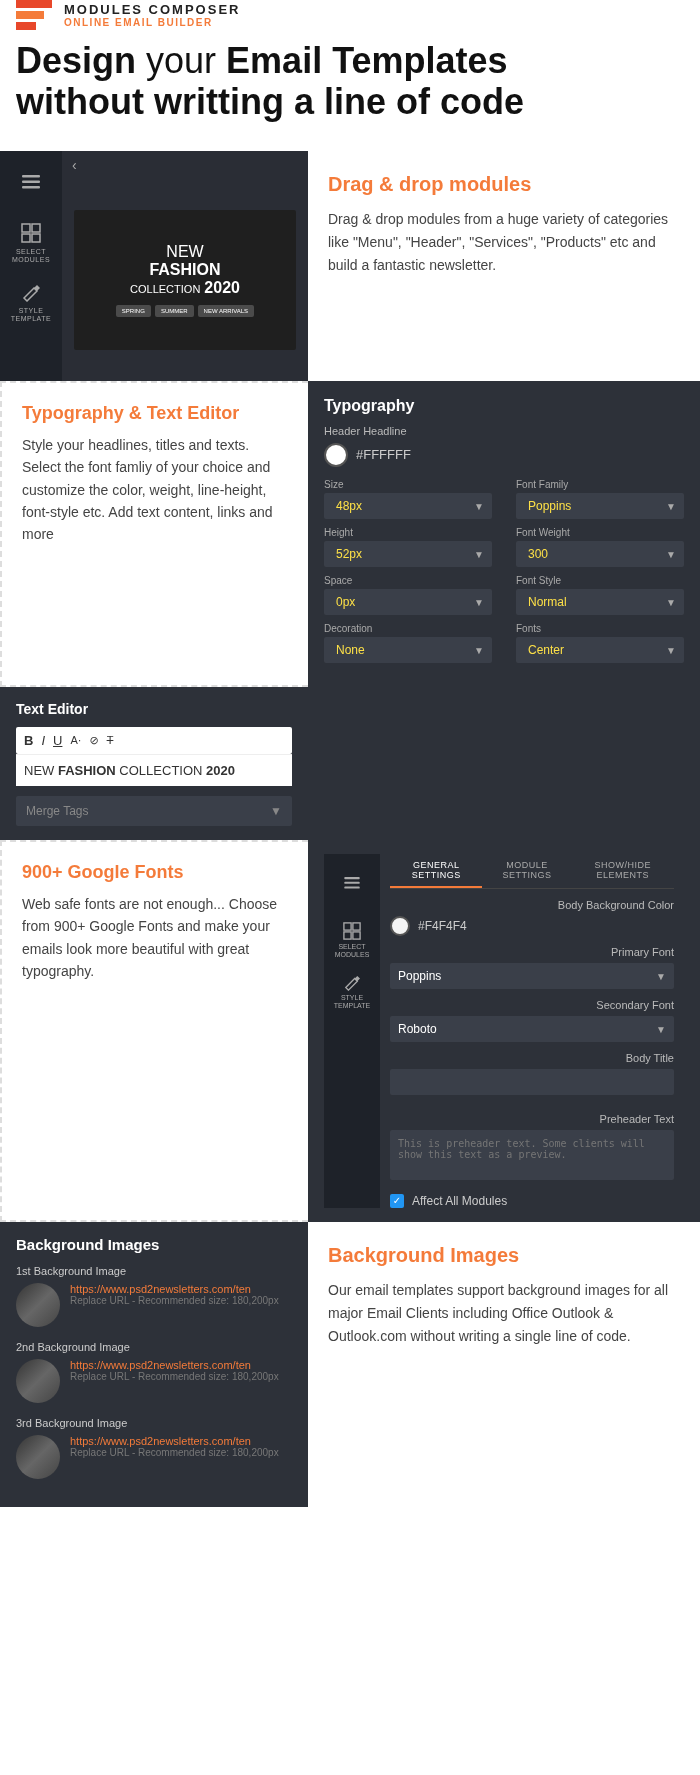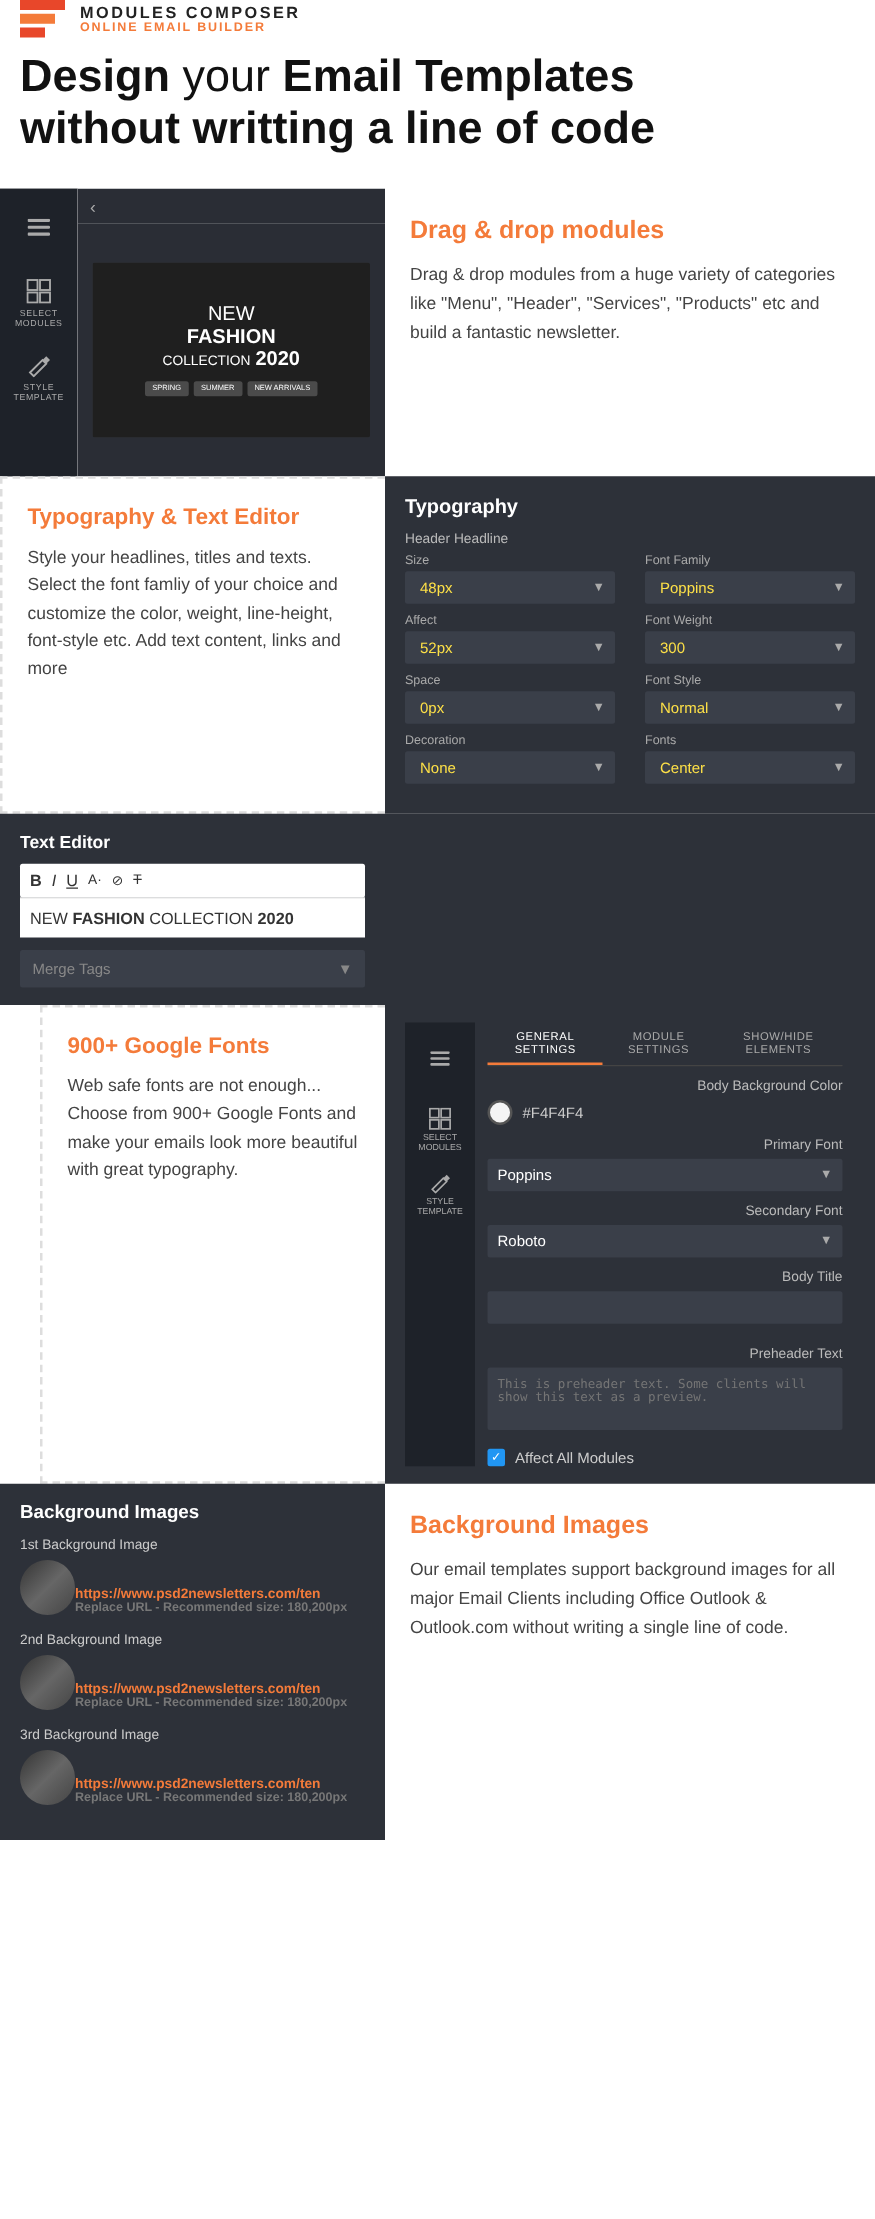--- a/index.html
+++ b/index.html
@@ -409,22 +409,22 @@
     .bg-image-item {
       margin-bottom: 14px;
     }
     .bg-image-label {
       color: #ccc;
       font-size: 11px;
       margin-bottom: 6px;
     }
     .bg-image-row {
       display: flex;
-      align-items: flex-end;
-      font-weight: bold;
+      align-items: flex-start;
+      gap: 10px;
     }
     .bg-thumb {
       width: 44px;
       height: 44px;
       border-radius: 50%;
       background: #555;
       overflow: hidden;
       flex-shrink: 0;
       display: flex;
       align-items: center;
@@ -585,20 +585,24 @@
   <div class="left-col">
     <div class="left-dashed" style="height:100%;border-right:none;">
       <div class="feature-title">Typography &amp; Text Editor</div>
       <div class="feature-text">Style your headlines, titles and texts. Select the font famliy of your choice and customize the color, weight, line-height, font-style etc. Add text content, links and more</div>
     </div>
   </div>
 
   <div class="typography-panel">
     <div class="typo-section-title">Typography</div>
     <div class="typo-label">Header Headline</div>
+    <div class="color-row">
+      <div class="color-swatch"></div>
+      <span class="color-value">#FFFFFF</span>
+    </div>
 
     <div class="typo-grid">
       <div>
         <div class="typo-field-label">Size</div>
         <div class="select-wrapper">
           <select class="typo-select">
             <option>48px</option>
           </select>
           <span class="select-arrow">▼</span>
         </div>
@@ -609,21 +613,21 @@
           <select class="typo-select">
             <option>Poppins</option>
           </select>
           <span class="select-arrow">▼</span>
         </div>
       </div>
     </div>
 
     <div class="typo-grid">
       <div>
-        <div class="typo-field-label">Affect</div>
+        <div class="typo-field-label">Height</div>
         <div class="select-wrapper">
           <select class="typo-select">
             <option>52px</option>
           </select>
           <span class="select-arrow">▼</span>
         </div>
       </div>
       <div>
         <div class="typo-field-label">Font Weight</div>
         <div class="select-wrapper">
@@ -700,21 +704,21 @@
       </div>
     </div>
   </div>
 
   <div style="flex:1;background:#2d3139;"></div>
 </div>
 
 <div class="section-pair">
 
   <div class="left-col">
-    <div class="left-dashed" style="height:100%;border-right:none;margin-left:32px;">
+    <div class="left-dashed" style="height:100%;border-right:none;">
       <div class="feature-title">900+ Google Fonts</div>
       <div class="feature-text">Web safe fonts are not enough... Choose from 900+ Google Fonts and make your emails look more beautiful with great typography.</div>
     </div>
   </div>
 
   <div class="general-settings-panel">
 
     <div class="settings-sidebar">
 
       <div class="settings-sidenav">

